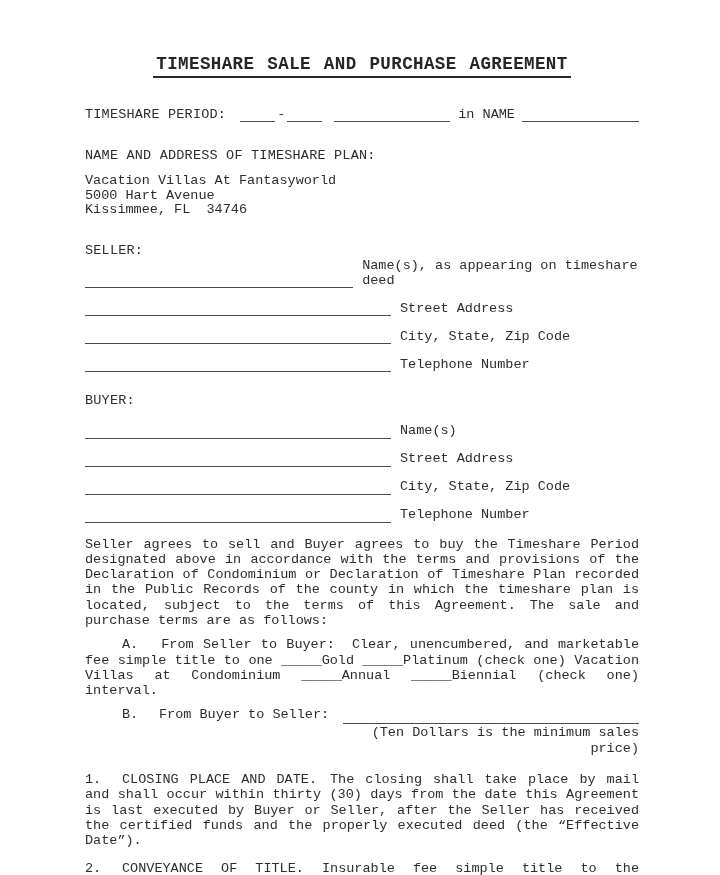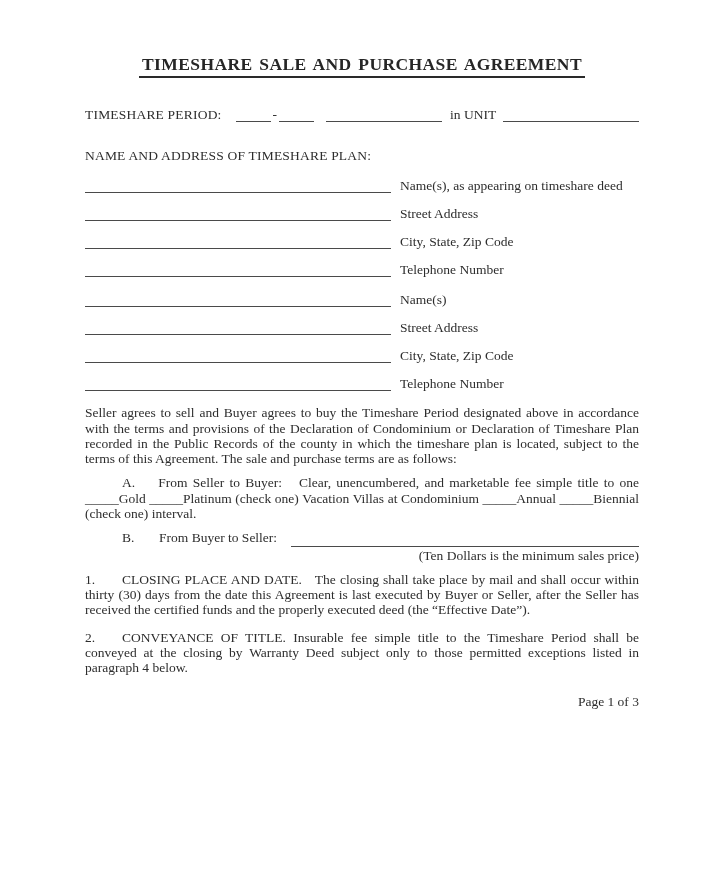--- a/index.html
+++ b/index.html
@@ -5,21 +5,21 @@
   html, body { margin: 0; padding: 0; }
   body {
     width: 720px; height: 875px;
     background: #ffffff;
     font-family: "Liberation Serif", "DejaVu Serif", serif;
     color: #2d2d2d;
     font-size: 13.5px;
     line-height: 15.3px;
     overflow: hidden;
   }
-  .page { position: relative; width: 660px; height: 875px; }
+  .page { position: relative; width: 660px; height: 875px; font-family: Liberation Mono, monospace; }
   .content { position: absolute; left: 85px; top: 0; width: 554px; }
 
   
   .title-wrap { margin-top: 54px; text-align: center; }
   .title {
     display: inline-block;
     font-weight: bold;
     font-size: 17.5px;
     line-height: 20px;
     letter-spacing: 0.4px;
@@ -67,21 +67,21 @@
 
   .term-b { margin-top: 9px; display: flex; align-items: flex-start; }
   .term-b .num { display: inline-block; width: 37px; margin-left: 37px; }
   .term-b .b-title { white-space: nowrap; }
   .term-b .fillwrap { flex: 1; margin-left: 14px; }
   .term-b .fill-line { border-bottom: 1.5px solid #4a4a4a; height: 16px; }
   .term-b .b-caption { text-align: right; margin-top: 1px; }
 
   .clause { text-align: justify; }
   .clause .num { display: inline-block; width: 37px; }
-  .clause-1 { margin-top: 8px; }
+  .clause-1 { margin-top: 16px; }
   .clause-2 { margin-top: 12px; }
   .clause-3 { margin-top: 11px; }
   .tab-after { margin-right: 13px; }
 
   .footer { margin-top: 19px; text-align: right; }
 </style>
 </head>
 <body>
 
 <div class="page">
@@ -90,47 +90,54 @@
     <div class="title-wrap">
       <span class="title">TIMESHARE SALE AND PURCHASE AGREEMENT</span>
     </div>
 
     <div class="period-row">
       <span class="lbl">TIMESHARE PERIOD:</span>
       <span class="blank b1"></span>
       <span class="sep">-</span>
       <span class="blank b2"></span>
       <span class="blank b3"></span>
-      <span class="inunit">in UNIT</span>
+      <span class="inunit">in NAME</span>
       <span class="blank b4"></span>
     </div>
 
     <div class="sec-heading">NAME AND ADDRESS OF TIMESHARE PLAN:</div>
 
+    <div class="address">
+      <div>Vacation Villas At Fantasyworld</div>
+      <div>5000 Hart Avenue</div>
+      <div>Kissimmee, FL&nbsp; 34746</div>
+    </div>
 
+    <div class="sec-heading">SELLER:</div>
 
     <div class="fields">
       <div class="field-row">
         <span class="line"></span>
         <span class="f-label">Name(s), as appearing on timeshare deed</span>
       </div>
       <div class="field-row">
         <span class="line"></span>
         <span class="f-label">Street Address</span>
       </div>
       <div class="field-row">
         <span class="line"></span>
         <span class="f-label">City, State, Zip Code</span>
       </div>
       <div class="field-row">
         <span class="line"></span>
         <span class="f-label">Telephone Number</span>
       </div>
     </div>
 
+    <div class="sec-heading buyer-heading">BUYER:</div>
 
     <div class="fields">
       <div class="field-row">
         <span class="line"></span>
         <span class="f-label">Name(s)</span>
       </div>
       <div class="field-row">
         <span class="line"></span>
         <span class="f-label">Street Address</span>
       </div>

